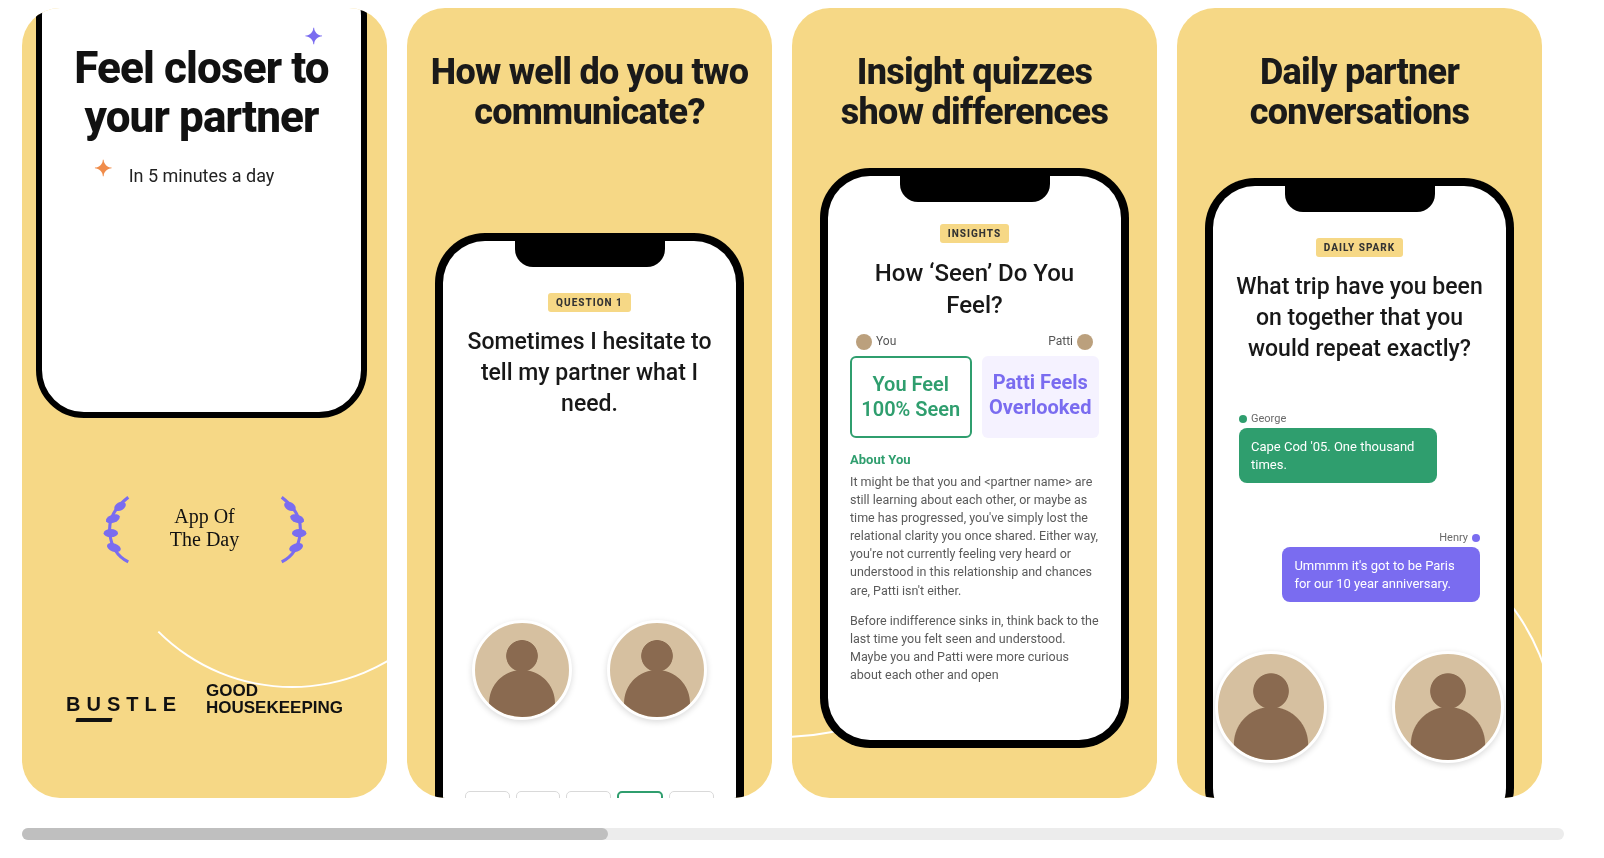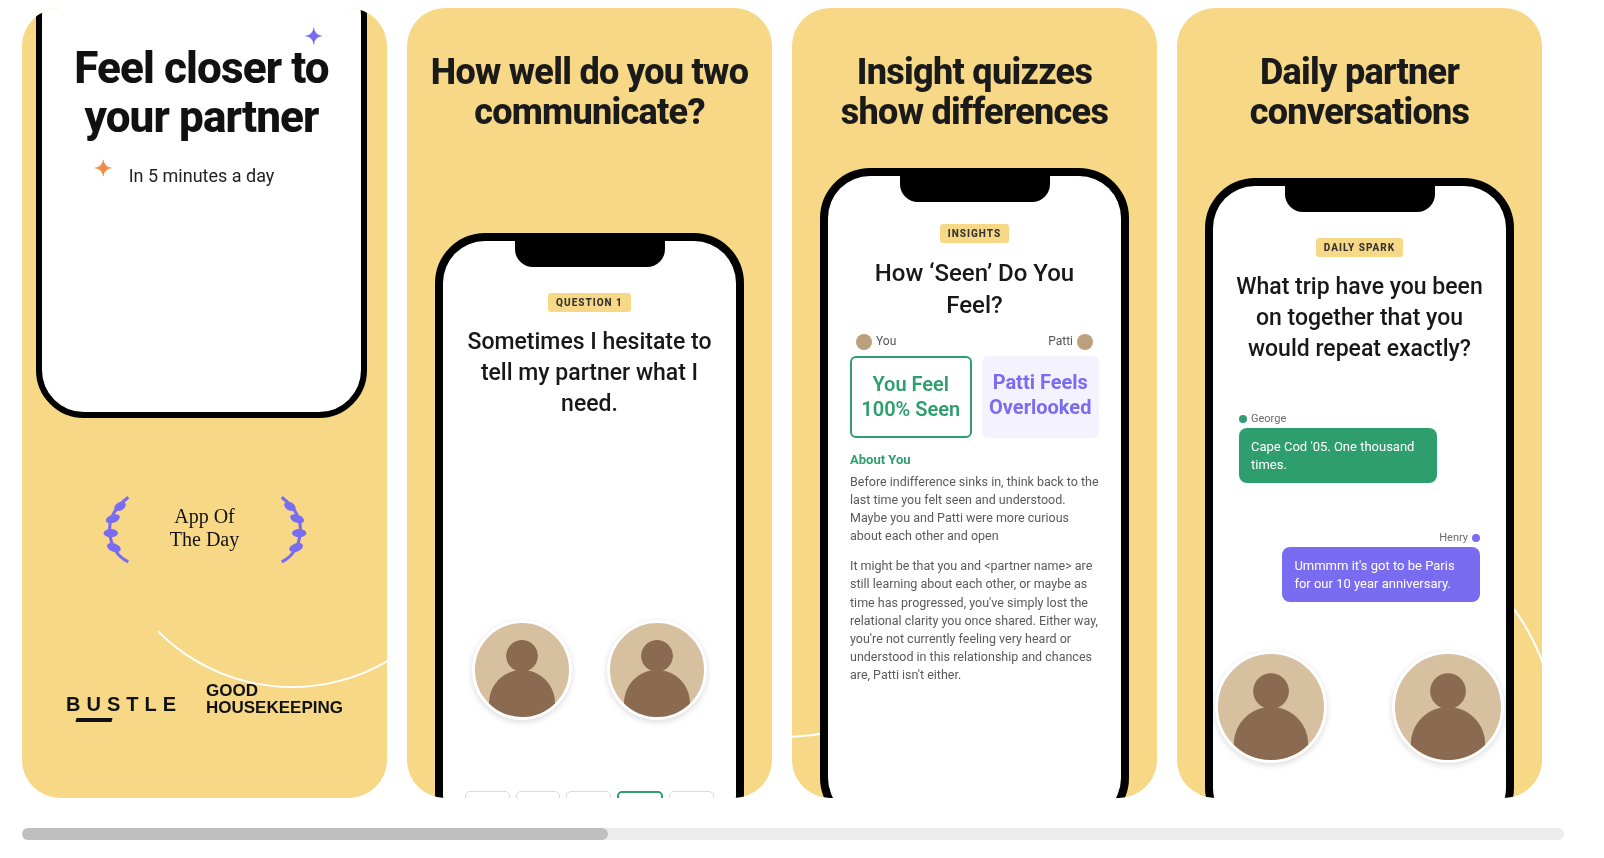--- a/index.html
+++ b/index.html
@@ -244,21 +244,21 @@
     font-size: 16px;
     color: #333;
     background: #fff;
   }
   .likert .box.sel {
     border: 2px solid #2f9e6e;
     color: #2f9e6e;
   }
 
   
-  .c3 .phone { top: 160px; left: 28px; right: 28px; height: 660px; }
+  .c3 .phone { top: 160px; left: 28px; right: 28px; height: 580px; }
   .c3 .screen { padding-top: 46px; }
   .c3 .q-text { font-size: 24px; margin-bottom: 12px; }
   .who-row {
     display: flex;
     justify-content: space-between;
     align-items: center;
     font-size: 12px;
     color: #555;
     padding: 0 2px 6px 2px;
   }
@@ -431,22 +431,22 @@
         <div class="q-text">How ‘Seen’ Do You Feel?</div>
         <div class="who-row">
           <span><span class="dot"></span><span>You</span></span>
           <span><span>Patti</span><span class="dot"></span></span>
         </div>
         <div class="cols2">
           <div class="cell green">You Feel 100% Seen</div>
           <div class="cell violet">Patti Feels Overlooked</div>
         </div>
         <div class="about-h">About You</div>
+        <div class="about-p">It might be that you and &lt;partner name&gt; are still learning about each other, or maybe as time has progressed, you've simply lost the relational clarity you once shared. Either way, you're not currently feeling very heard or understood in this relationship and chances are, Patti isn't either.</div>
         <div class="about-p">Before indifference sinks in, think back to the last time you felt seen and understood. Maybe you and Patti were more curious about each other and open</div>
-        <div class="about-p">It might be that you and &lt;partner name&gt; are still learning about each other, or maybe as time has progressed, you've simply lost the relational clarity you once shared. Either way, you're not currently feeling very heard or understood in this relationship and chances are, Patti isn't either.</div>
       </div>
     </div>
   </div>
 
   <div class="card c4">
     <div class="swirl" style="width:440px;height:440px;top:510px;left:-60px;"></div>
     <div class="card-heading">Daily partner conversations</div>
     <div class="phone">
       <div class="screen">
         <div class="notch"></div>

